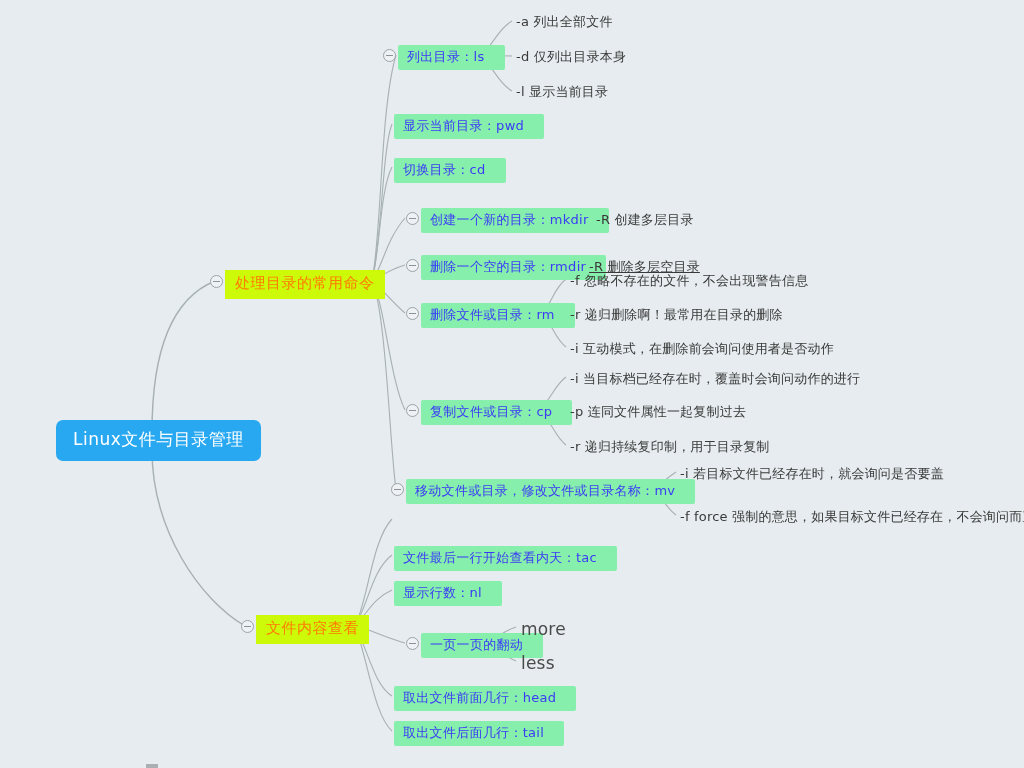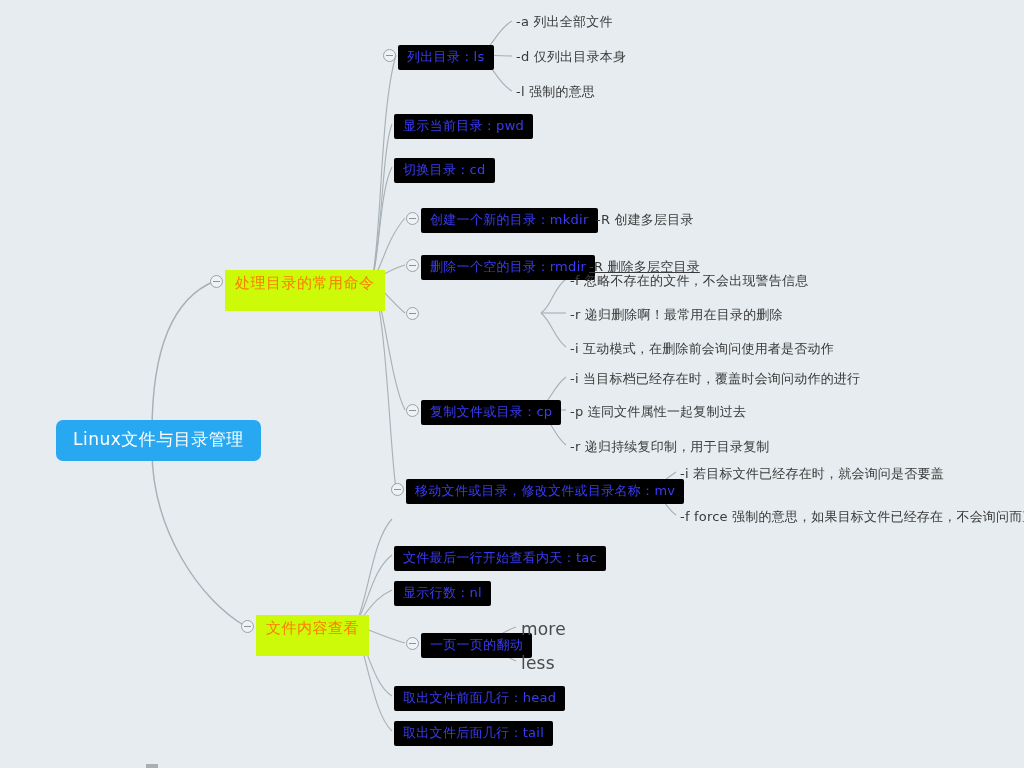--- a/index.html
+++ b/index.html
@@ -42,29 +42,29 @@
     font-size: 17px;
     padding: 11px 17px 13px 17px;
     letter-spacing: 0.5px;
     text-align: center;
   }
   
   .node.branch {
     background: #cdfa08;
     color: #ff7b00;
     font-size: 15px;
-    padding: 6px 10px 20px 10px;
+    padding: 6px 10px 8px 10px;
     letter-spacing: 0.5px;
   }
   
   .node.topic {
-    background: #000000;
+    background: #86efac;
     color: #3b3bf5;
     font-size: 13px;
-    padding: 5px 9px 7px 9px;
+    padding: 5px 20px 7px 9px;
     border-radius: 2px;
     letter-spacing: 0.3px;
   }
   
   .node.leaf {
     color: #3a3a3a;
     font-size: 13px;
     padding: 2px 0;
     background: transparent;
     letter-spacing: 0.2px;
@@ -166,21 +166,21 @@
   <div class="node topic" style="left:398px; top:45px;">
     <span>列出目录：ls</span>
   </div>
   <div class="node leaf" style="left:516px; top:13px;">
     <span>-a 列出全部文件</span>
   </div>
   <div class="node leaf" style="left:516px; top:48px;">
     <span>-d 仅列出目录本身</span>
   </div>
   <div class="node leaf" style="left:516px; top:83px;">
-    <span>-l 强制的意思</span>
+    <span>-l 显示当前目录</span>
   </div>
 
   <div class="node topic" style="left:394px; top:114px;">
     <span>显示当前目录：pwd</span>
   </div>
 
   <div class="node topic" style="left:394px; top:158px;">
     <span>切换目录：cd</span>
   </div>
 
@@ -194,20 +194,23 @@
 
   <div class="toggle" style="left:406px; top:259px;"></div>
   <div class="node topic" style="left:421px; top:255px;text-align:right;">
     <span>删除一个空的目录：rmdir</span>
   </div>
   <div class="node leaf" style="left:589px; top:258px;text-decoration:underline;">
     <span>-R 删除多层空目录</span>
   </div>
 
   <div class="toggle" style="left:406px; top:307px;"></div>
+  <div class="node topic" style="left:421px; top:303px;">
+    <span>删除文件或目录：rm</span>
+  </div>
   <div class="node leaf" style="left:570px; top:272px;">
     <span>-f 忽略不存在的文件，不会出现警告信息</span>
   </div>
   <div class="node leaf" style="left:570px; top:306px;">
     <span>-r 递归删除啊！最常用在目录的删除</span>
   </div>
   <div class="node leaf" style="left:570px; top:340px;">
     <span>-i 互动模式，在删除前会询问使用者是否动作</span>
   </div>
 

